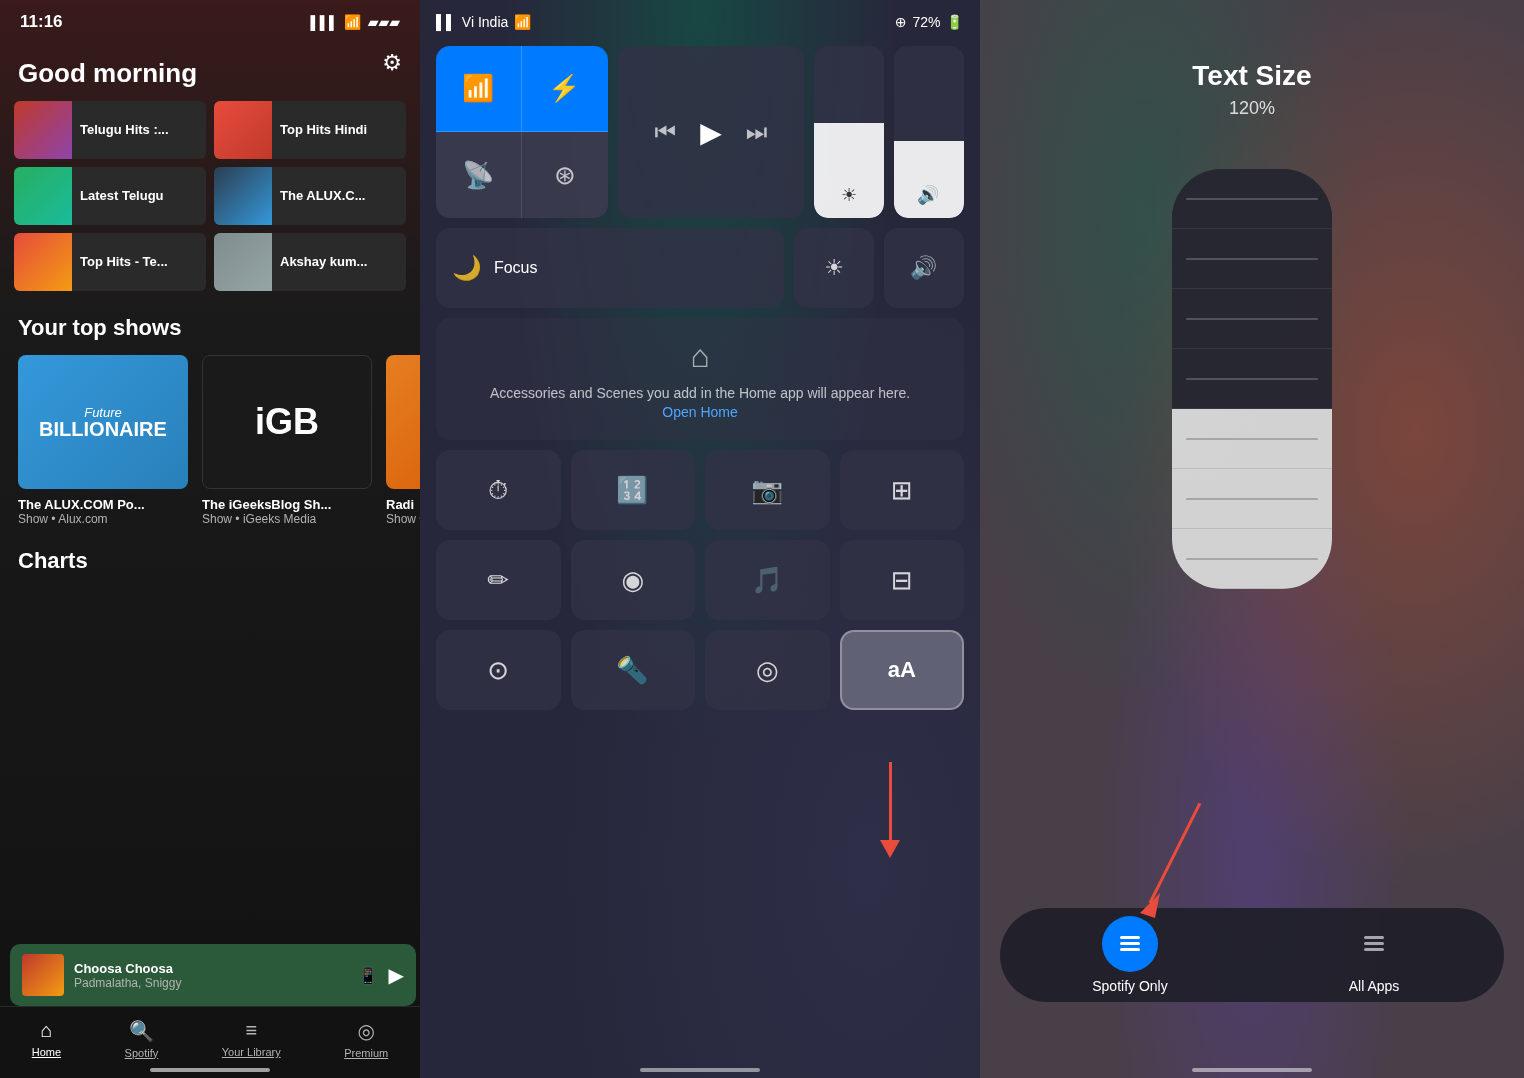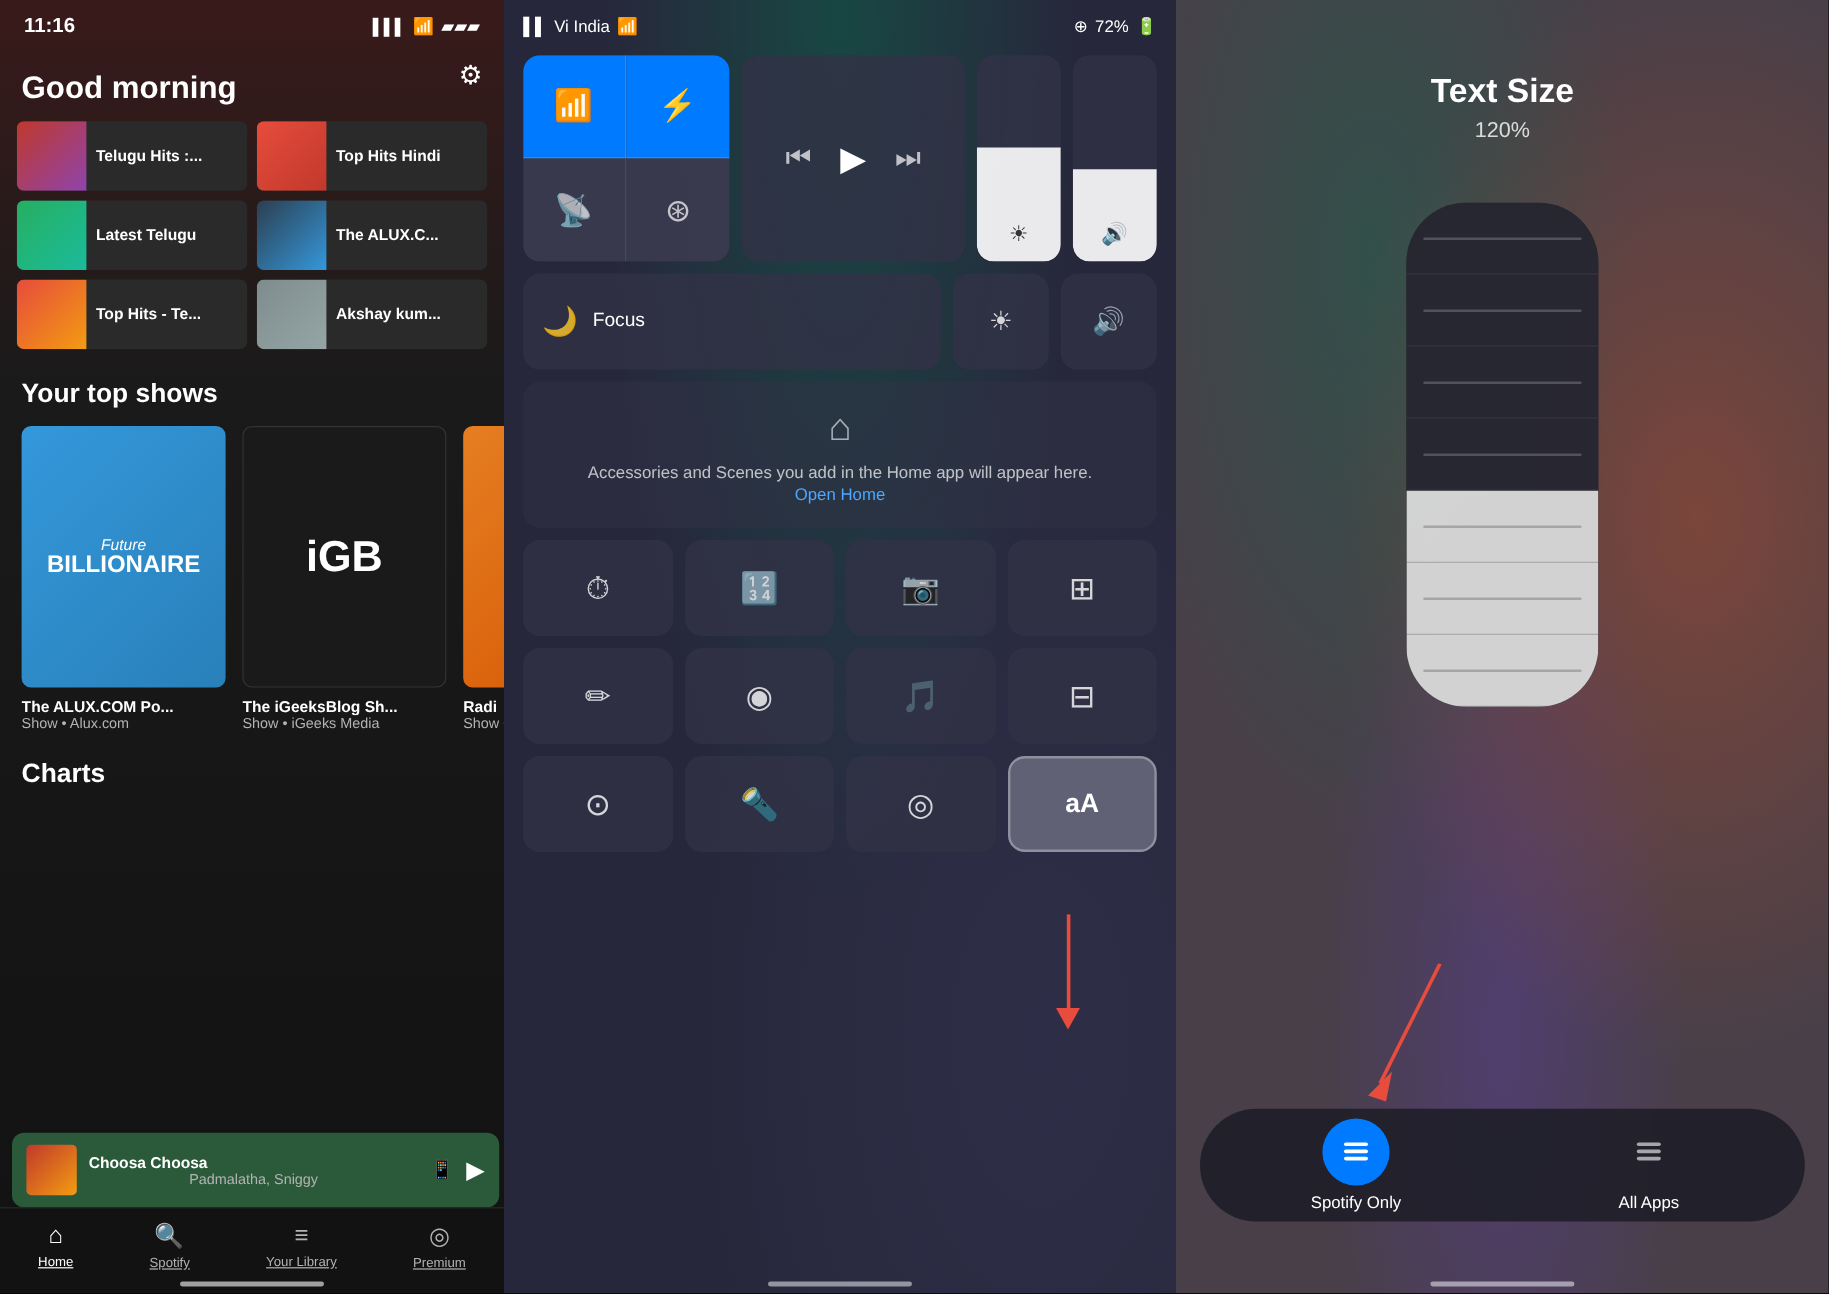--- a/index.html
+++ b/index.html
@@ -115,21 +115,21 @@
       padding: 0 18px;
       overflow: hidden;
       margin-bottom: 6px;
     }
     .show-card {
       flex-shrink: 0;
       width: 170px;
     }
     .show-thumb {
       width: 170px;
-      height: 218px;
+      height: 134px;
       border-radius: 8px;
       display: flex;
       align-items: center;
       justify-content: center;
       font-size: 11px;
       color: #fff;
       font-weight: 800;
       margin-bottom: 8px;
       overflow: hidden;
       position: relative;
@@ -210,21 +210,20 @@
       flex: 1;
     }
     .now-playing-title {
       color: #fff;
       font-size: 13px;
       font-weight: 600;
     }
     .now-playing-artist {
       color: #b3b3b3;
       font-size: 12px;
-      text-align: center;
     }
     .now-playing-controls {
       display: flex;
       align-items: center;
       gap: 10px;
     }
     .now-playing-device {
       color: #fff;
       font-size: 16px;
     }
@@ -601,21 +600,21 @@
       left: 20px;
       right: 20px;
     }
     .ts-toggle-bar {
       background: rgba(30,30,40,0.9);
       border-radius: 50px;
       padding: 8px;
       display: flex;
       align-items: center;
       justify-content: space-between;
-      margin-bottom: 20px;
+      margin-bottom: 36px;
     }
     .ts-toggle-option {
       display: flex;
       flex-direction: column;
       align-items: center;
       gap: 6px;
       flex: 1;
     }
     .ts-toggle-icon {
       width: 56px;

